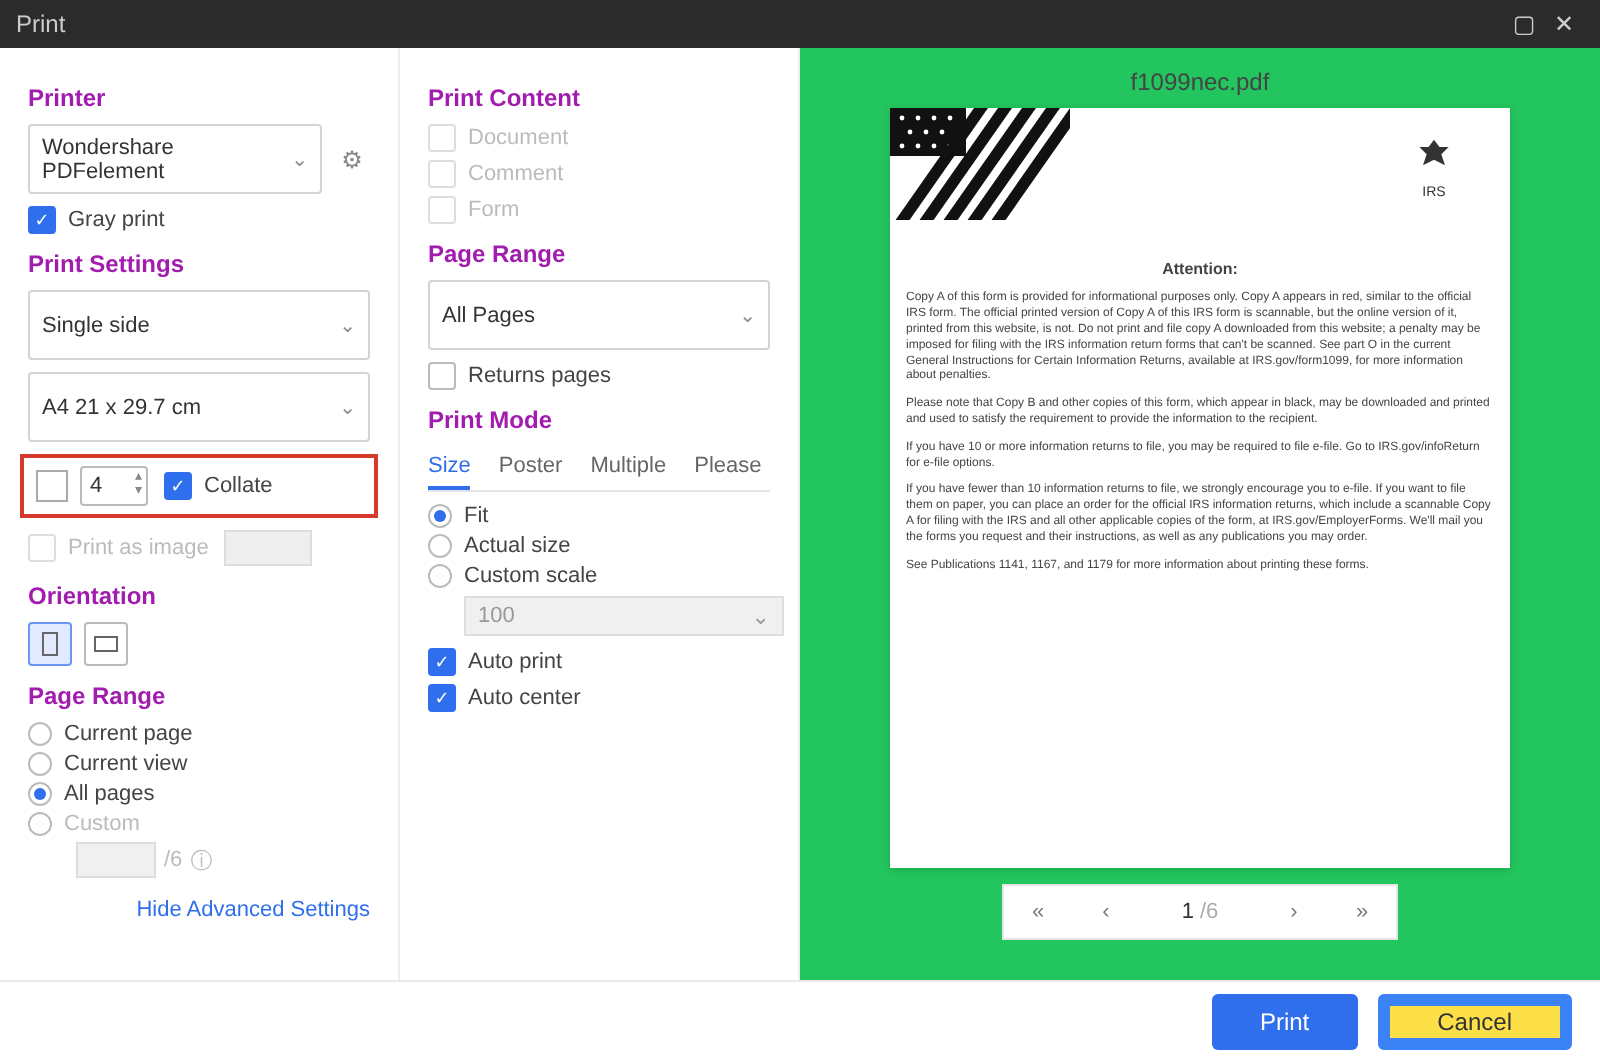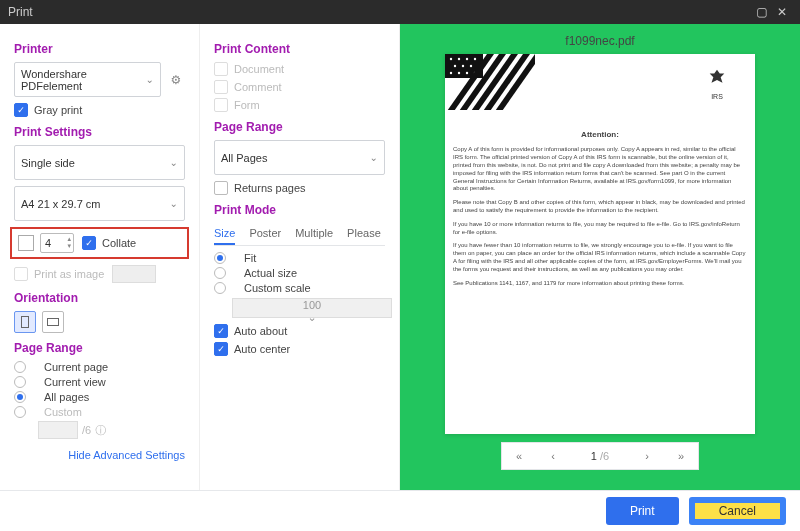--- a/index.html
+++ b/index.html
@@ -15,21 +15,21 @@
   .section-title { font-weight: 600; font-size: 12px; color: #a21caf; margin: 8px 0 6px; }
   .select-row { display: flex; align-items: center; margin-bottom: 6px; }
   .select { flex: 1; height: 35px; border: 1px solid #d0d3d8; border-radius: 2px; background: #fff; padding: 0 6px; font-size: 11px; color: #333; display: flex; align-items: center; justify-content: space-between; }
   .select .chev { font-size: 10px; color: #888; }
   .gear { width: 18px; height: 18px; margin-left: 6px; display: flex; align-items: center; justify-content: center; color: #888; }
   .chk-row { display: flex; align-items: center; margin: 4px 0; font-size: 11px; color: #444; }
   .chk-row .chk { width: 14px; height: 14px; border: 1px solid #bbb; border-radius: 2px; margin-right: 6px; display: inline-flex; align-items: center; justify-content: center; background: #fff; font-size: 9px; color: #fff; }
   .chk-row .chk.checked { background: #2f6fed; border-color: #2f6fed; }
   .chk-row.disabled { color: #bbb; }
   .chk-row.disabled .chk { border-color: #ddd; }
-  .radio-row { display: flex; align-items: flex-end; margin: 3px 0; font-size: 11px; color: #444; gap: 12px; }
+  .radio-row { display: flex; align-items: flex-end; margin: 3px 0; font-size: 11px; color: #444; }
   .radio { width: 12px; height: 12px; border: 1px solid #bbb; border-radius: 50%; margin-right: 6px; display: inline-flex; align-items: center; justify-content: center; }
   .radio.sel::after { content:""; width:6px; height:6px; border-radius:50%; background:#2f6fed; }
   .radio-row.disabled { color: #bbb; }
   .red-box { border: 2px solid #d63a2f; padding: 4px 6px; margin: 4px -4px 6px -4px; display: flex; align-items: center; }
   .copies-icon { width: 16px; height: 16px; border: 1px solid #aaa; margin-right: 6px; display: inline-block; }
   .spinner { width: 34px; height: 20px; border: 1px solid #bbb; border-radius: 2px; display: inline-flex; align-items: center; padding: 0 4px; font-size: 11px; margin-right: 8px; position: relative; }
   .spinner .arrows { position:absolute; right:2px; top:1px; font-size:7px; color:#888; display:flex; flex-direction:column; line-height:7px; }
   .print-as-image { display:flex; align-items:center; }
   .print-as-image .dpi { display:inline-block; width:44px; height:18px; background:#eee; border:1px solid #ddd; margin-left:8px; }
   .orient-row { display:flex; gap:6px; margin:4px 0 8px; }
@@ -39,21 +39,21 @@
   .orient-p span { width:8px; height:12px; }
   .orient-l span { width:12px; height:8px; }
   .custom-range { display:flex; align-items:center; margin-left:18px; font-size:11px; }
   .custom-range .rng { width:40px; height:18px; background:#f0f0f0; border:1px solid #ddd; margin-left:6px; }
   .custom-range .of { margin:0 4px; color:#bbb; }
   .link-row { color:#2f6fed; font-size:11px; text-align:right; padding:4px 0; margin-top:6px; }
   .print-content .chk-row { color:#bbb; }
   .tabs { display:flex; gap:14px; border-bottom:1px solid #e3e5e8; margin:6px 0 6px; font-size:11px; }
   .tab { padding:4px 0; color:#666; cursor:pointer; }
   .tab.sel { color:#2f6fed; border-bottom:2px solid #2f6fed; font-weight:500; }
-  .scale-input { width:160px; height:20px; background:#f0f0f0; border:1px solid #ddd; margin-left:18px; padding:0 6px; font-size:11px; color:#999; display:flex; align-items:center; justify-content:space-between; margin-top:4px; margin-bottom:6px;flex-direction:column; }
+  .scale-input { width:160px; height:20px; background:#f0f0f0; border:1px solid #ddd; margin-left:18px; padding:0 6px; font-size:11px; color:#999; display:flex; align-items:center; justify-content:space-between; margin-top:4px; margin-bottom:6px; }
   .preview-header { font-size:12px; color:#444; padding:10px 0 6px; }
   .preview-page { width:310px; height:380px; background:#fff; box-shadow:0 1px 4px rgba(0,0,0,.15); padding:14px 8px; font-size:6px; color:#444; line-height:1.3; position:relative; }
   .flag { position:absolute; top:0; left:0; width:90px; height:56px; }
   .irs-logo { position:absolute; top:14px; right:18px; width:40px; text-align:center; font-size:7px; color:#333; }
   .irs-logo .eagle { width:22px; height:22px; margin:0 auto 2px; }
   .eagle svg { width:22px; height:22px; }
   .attn { text-align:center; font-weight:bold; font-size:8px; margin-top:62px; margin-bottom:6px; }
   .para { margin-bottom:6px; word-break: break-word; }
   .pager { margin-top:8px; background:#fff; border:1px solid #e3e5e8; display:flex; align-items:center; height:28px; }
   .pager .pbtn { width:34px; text-align:center; color:#777; font-size:11px; cursor:pointer; }
@@ -206,21 +206,21 @@
     <div class="radio-row">
       <span class="radio"></span>
       <span>Custom scale</span>
     </div>
     <div class="scale-input">
       <span>100</span>
       <span class="chev">⌄</span>
     </div>
     <div class="chk-row">
       <span class="chk checked">✓</span>
-      <span>Auto about</span>
+      <span>Auto print</span>
     </div>
     <div class="chk-row">
       <span class="chk checked">✓</span>
       <span>Auto center</span>
     </div>
   </div>
 
   <div class="col-preview">
     <div class="preview-header">f1099nec.pdf</div>
     <div class="preview-page">

